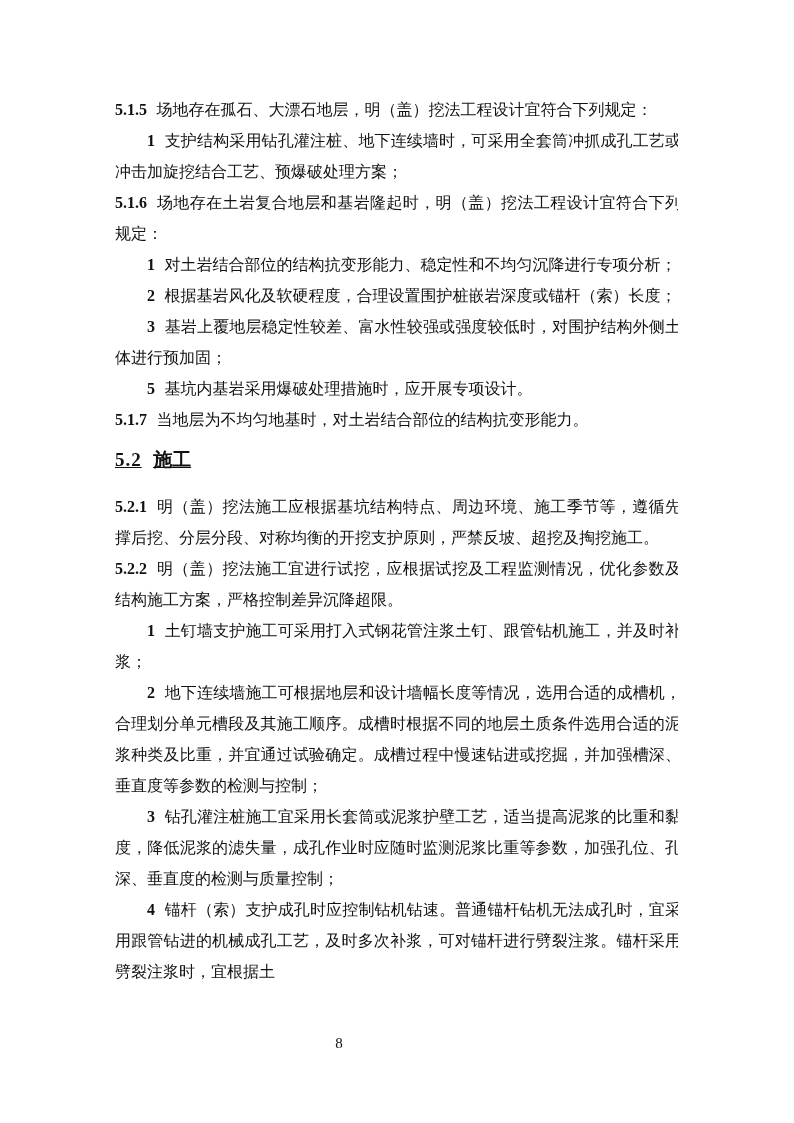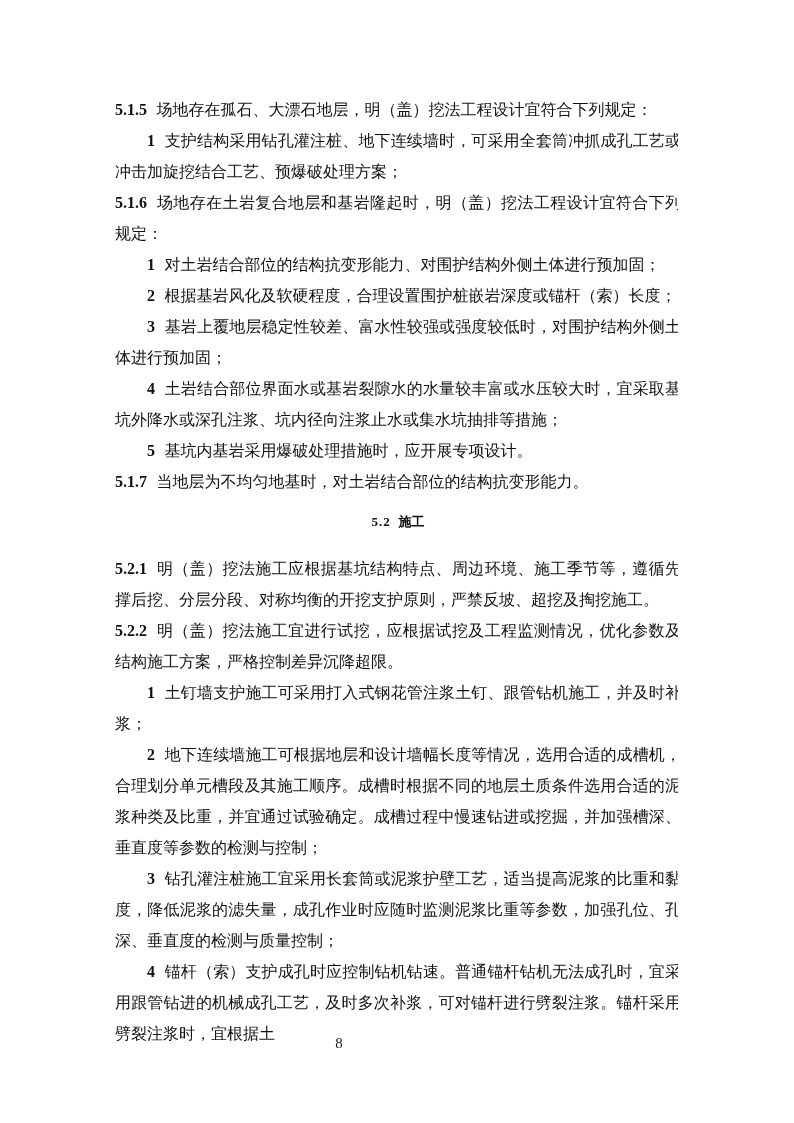--- a/index.html
+++ b/index.html
@@ -33,24 +33,24 @@
   p.item {
     text-indent: 2em;
   }
   .num {
     font-weight: bold;
     margin-right: 0.6em;
   }
   h2.heading {
     margin: 9px 0 16px 0;
     padding: 0;
-    text-align: center;
-    font-size: 13px;
+    font-size: 19px;
     line-height: 31px;
     font-weight: bold;
+    text-decoration: underline;
   }
   h2.heading .h-num {
     margin-right: 0.6em;
     letter-spacing: 1px;
   }
   .page-number {
     position: absolute;
     top: 1028px;
     left: 0;
     right: 0;
@@ -61,24 +61,23 @@
   }
 </style>
 </head>
 <body>
 
 <div class="page">
   <div class="content" id="doc-content">
       <p class="clause"><span class="num">5.1.5</span><span>场地存在孤石、大漂石地层，明（盖）挖法工程设计宜符合下列规定：</span></p>
       <p class="item"><span class="num">1</span><span>支护结构采用钻孔灌注桩、地下连续墙时，可采用全套筒冲抓成孔工艺或冲击加旋挖结合工艺、预爆破处理方案；</span></p>
       <p class="clause"><span class="num">5.1.6</span><span>场地存在土岩复合地层和基岩隆起时，明（盖）挖法工程设计宜符合下列规定：</span></p>
-      <p class="item"><span class="num">1</span><span>对土岩结合部位的结构抗变形能力、对围护结构外侧土体进行预加固；</span></p>
+      <p class="item"><span class="num">1</span><span>对土岩结合部位的结构抗变形能力、稳定性和不均匀沉降进行专项分析；</span></p>
       <p class="item"><span class="num">2</span><span>根据基岩风化及软硬程度，合理设置围护桩嵌岩深度或锚杆（索）长度；</span></p>
       <p class="item"><span class="num">3</span><span>基岩上覆地层稳定性较差、富水性较强或强度较低时，对围护结构外侧土体进行预加固；</span></p>
-      <p class="item"><span class="num">4</span><span>土岩结合部位界面水或基岩裂隙水的水量较丰富或水压较大时，宜采取基坑外降水或深孔注浆、坑内径向注浆止水或集水坑抽排等措施；</span></p>
       <p class="item"><span class="num">5</span><span>基坑内基岩采用爆破处理措施时，应开展专项设计。</span></p>
       <p class="clause"><span class="num">5.1.7</span><span>当地层为不均匀地基时，对土岩结合部位的结构抗变形能力。</span></p>
       <h2 class="heading"><span class="h-num">5.2</span><span>施工</span></h2>
       <p class="clause"><span class="num">5.2.1</span><span>明（盖）挖法施工应根据基坑结构特点、周边环境、施工季节等，遵循先撑后挖、分层分段、对称均衡的开挖支护原则，严禁反坡、超挖及掏挖施工。</span></p>
       <p class="clause"><span class="num">5.2.2</span><span>明（盖）挖法施工宜进行试挖，应根据试挖及工程监测情况，优化参数及结构施工方案，严格控制差异沉降超限。</span></p>
       <p class="item"><span class="num">1</span><span>土钉墙支护施工可采用打入式钢花管注浆土钉、跟管钻机施工，并及时补浆；</span></p>
       <p class="item"><span class="num">2</span><span>地下连续墙施工可根据地层和设计墙幅长度等情况，选用合适的成槽机，合理划分单元槽段及其施工顺序。成槽时根据不同的地层土质条件选用合适的泥浆种类及比重，并宜通过试验确定。成槽过程中慢速钻进或挖掘，并加强槽深、垂直度等参数的检测与控制；</span></p>
       <p class="item"><span class="num">3</span><span>钻孔灌注桩施工宜采用长套筒或泥浆护壁工艺，适当提高泥浆的比重和黏度，降低泥浆的滤失量，成孔作业时应随时监测泥浆比重等参数，加强孔位、孔深、垂直度的检测与质量控制；</span></p>
       <p class="item"><span class="num">4</span><span>锚杆（索）支护成孔时应控制钻机钻速。普通锚杆钻机无法成孔时，宜采用跟管钻进的机械成孔工艺，及时多次补浆，可对锚杆进行劈裂注浆。锚杆采用劈裂注浆时，宜根据土</span></p>
     </div>

